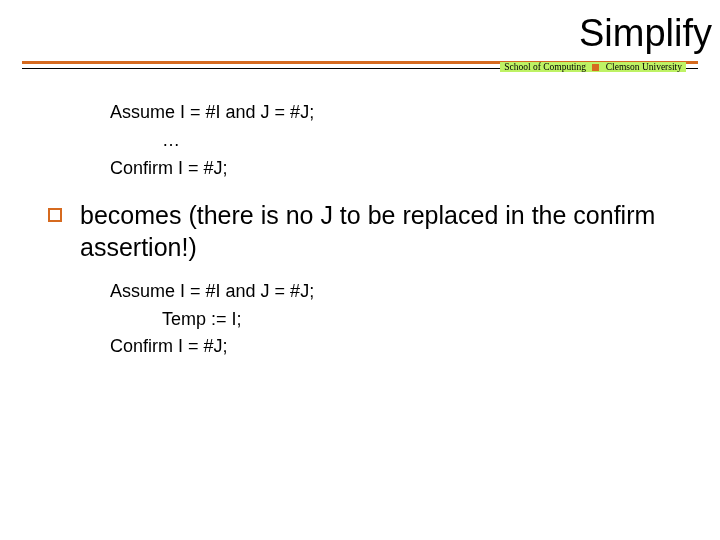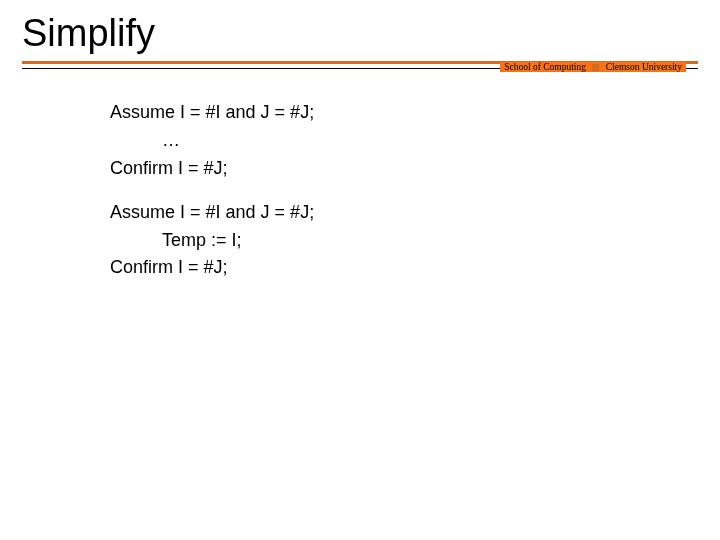--- a/index.html
+++ b/index.html
@@ -10,20 +10,21 @@
     font-family: Verdana, Geneva, sans-serif;
     color: #000;
     position: relative;
     overflow: hidden;
   }
   .title {
     font-size: 38px;
     font-weight: 400;
     padding: 12px 8px 6px 22px;
     letter-spacing: 0px;
+    text-align: right;
   }
   .rule-wrap {
     padding: 0 22px;
   }
   .rule {
     position: relative;
     height: 14px;
   }
   .rule .orange {
     position: absolute;
@@ -32,21 +33,21 @@
   }
   .rule .thinline {
     position: absolute;
     left: 0; right: 0; top: 7px;
     border-top: 1px solid #000;
   }
   .subhead {
     position: absolute;
     top: 62px;
     right: 34px;
-    background: #f97316;
+    background: #bef264;
     padding: 0 4px;
     font-size: 9.5px;
     font-family: Georgia, 'Times New Roman', serif;
   }
   .subhead .sq {
     display: inline-block;
     width: 7px; height: 7px;
     background: #d66a1f;
     margin: 0 4px;
     vertical-align: middle;
@@ -104,20 +105,24 @@
   <div class="block">
     <div>
       <b>Assume</b><span> I = #I </span><b>and</b><span> J = #J;</span>
     </div>
     <div class="indent">…</div>
     <div>
       <b>Confirm</b><span> I = #J;</span>
     </div>
   </div>
 
+  <div class="bullet-row">
+    <div class="bullet"></div>
+    <div class="bullet-text">becomes (there is no J to be replaced in the confirm assertion!)</div>
+  </div>
 
   <div class="block">
     <div>
       <b>Assume</b><span> I = #I </span><b>and</b><span> J = #J;</span>
     </div>
     <div class="indent">Temp := I;</div>
     <div>
       <b>Confirm</b><span> I = #J;</span>
     </div>
   </div>

